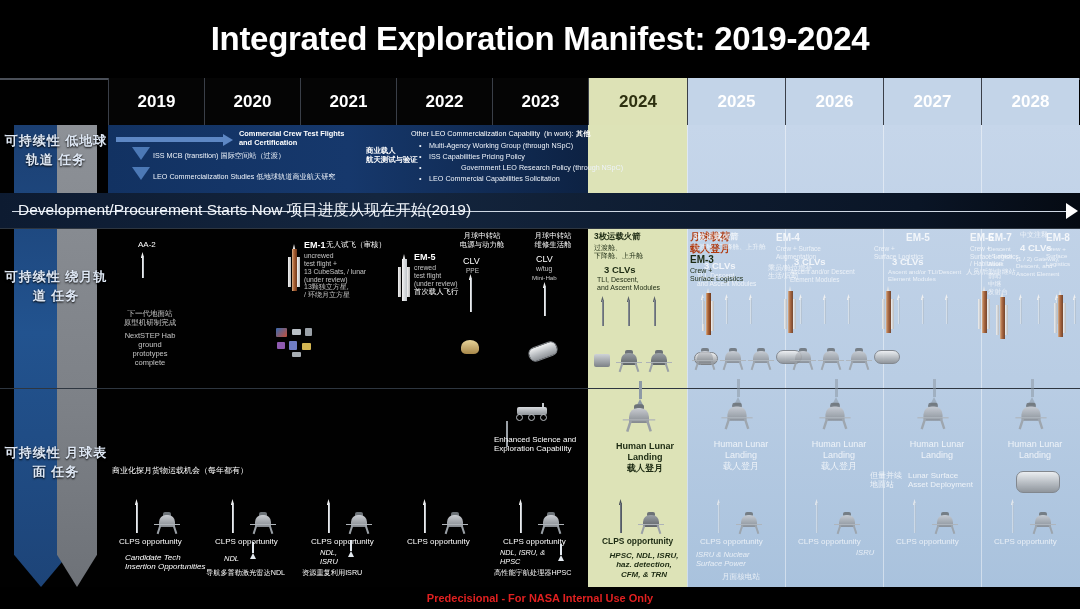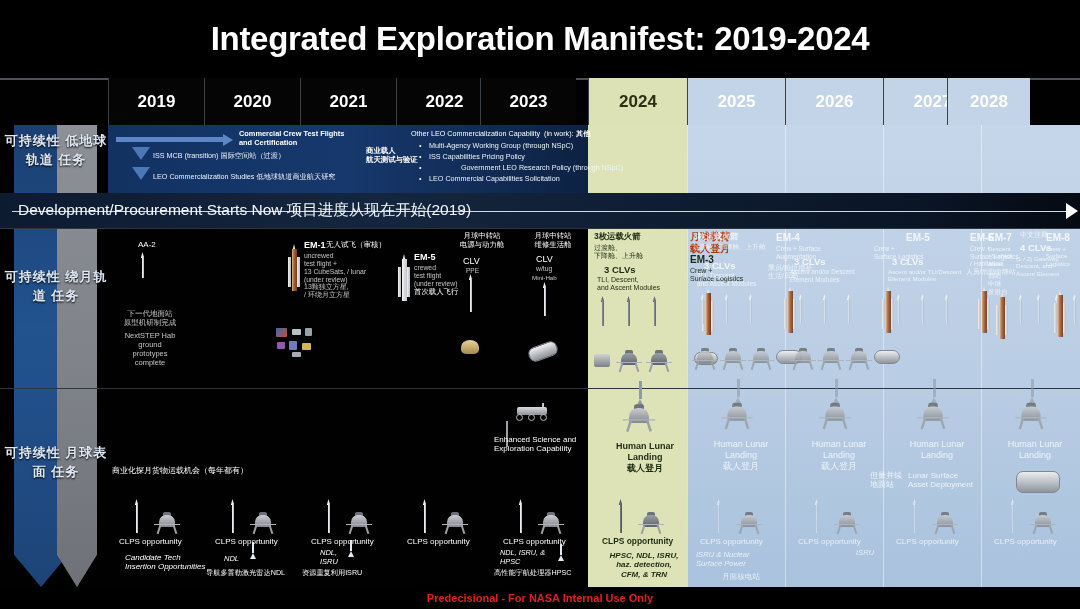--- a/index.html
+++ b/index.html
@@ -222,26 +222,26 @@
   <div class="band-sep" style="left:687px;"></div>
   <div class="band-sep" style="left:785px;"></div>
   <div class="band-sep" style="left:883px;"></div>
   <div class="band-sep" style="left:981px;"></div>
 
   <div class="year-header">
     <div class="year-cell dark" style="left:108px;width:96px;">2019</div>
     <div class="year-cell dark" style="left:204px;width:96px;">2020</div>
     <div class="year-cell dark" style="left:300px;width:96px;">2021</div>
     <div class="year-cell dark" style="left:396px;width:96px;">2022</div>
-    <div class="year-cell dark" style="left:480px;width:96px;">2023</div>
+    <div class="year-cell dark" style="left:492px;width:96px;">2023</div>
     <div class="year-cell green" style="left:588px;width:99px;">2024</div>
     <div class="year-cell blue" style="left:687px;width:98px;">2025</div>
     <div class="year-cell blue" style="left:785px;width:98px;">2026</div>
     <div class="year-cell blue" style="left:883px;width:98px;">2027</div>
-    <div class="year-cell blue" style="left:947px;width:83px;">2028</div>
+    <div class="year-cell blue" style="left:981px;width:98px;">2028</div>
   </div>
 
   <div class="arrow-col arrow-blue"></div>
   <div class="arrow-col arrow-grey"></div>
 
   <div class="row-label" style="top:132px;">可持续性
 低地球轨道
 任务</div>
   <div class="row-label" style="top:268px;">可持续性
 绕月轨道

